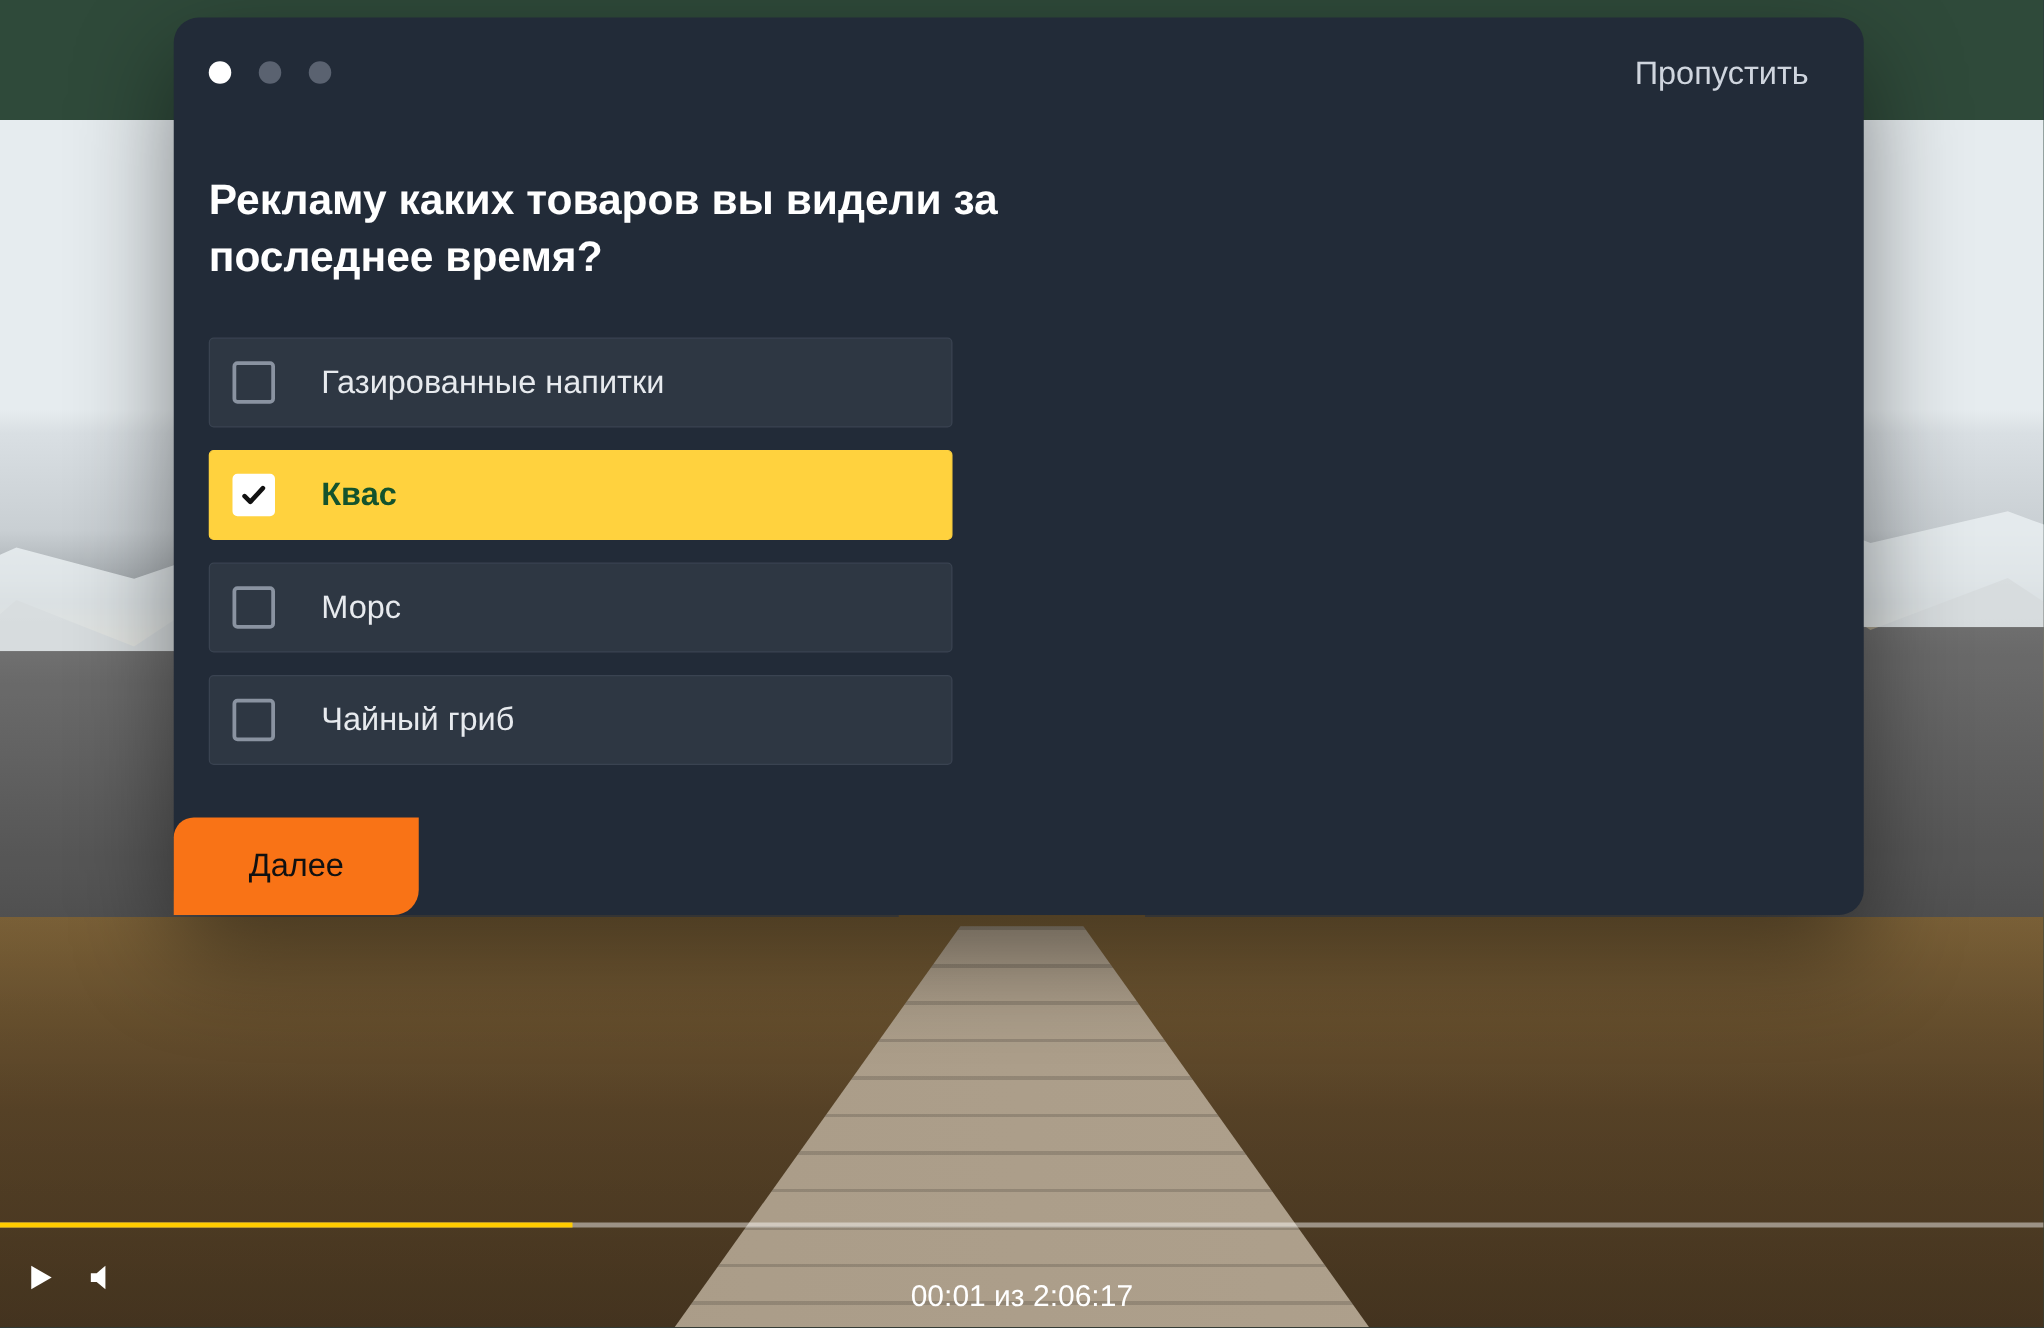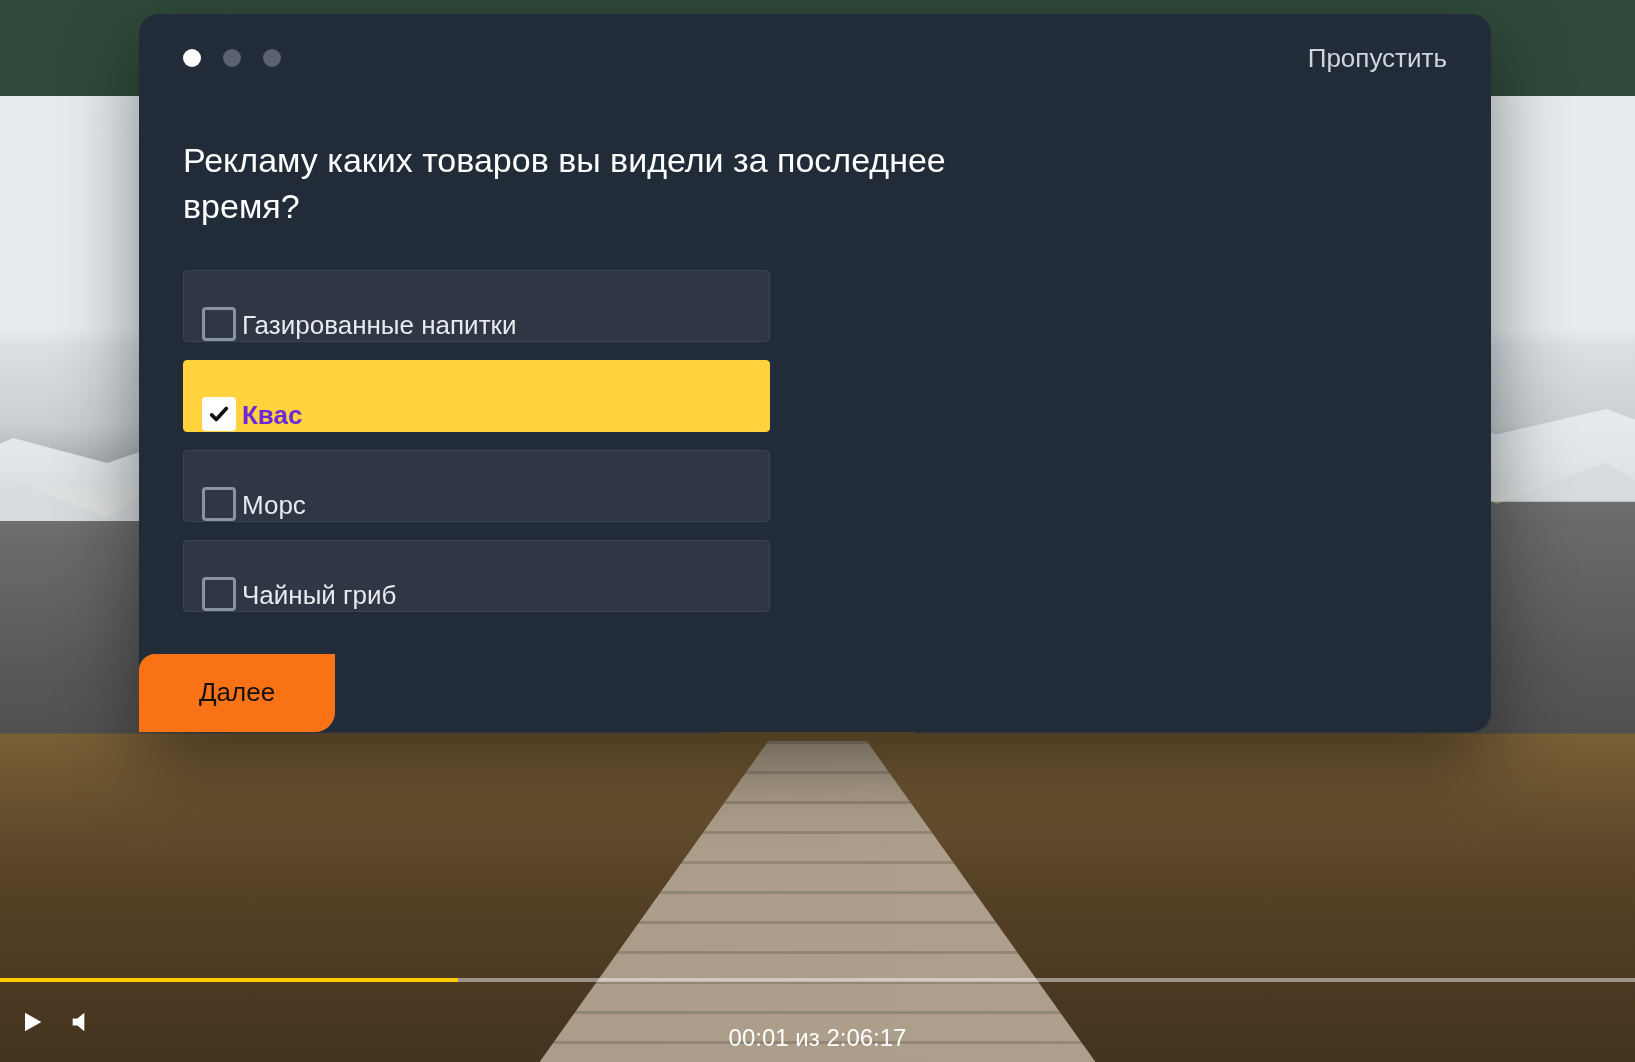--- a/index.html
+++ b/index.html
@@ -100,62 +100,62 @@
     }
     .play-icon svg, .volume-icon svg { display: block; fill: #fff; }
 
     
     .survey {
       position: absolute;
       left: 139px; right: 144px; top: 14px;
       background: #222b38;
       border-radius: 20px;
       color: #fff;
-      padding: 0 44px 0 44px;
+      padding: 0 44px 0 28px;
       box-shadow: 0 30px 80px rgba(0,0,0,.45);
     }
     .survey-top {
       display: flex; align-items: center; justify-content: space-between;
       height: 88px;
     }
     .dots { display: flex; gap: 22px; align-items: center; }
     .dot { width: 18px; height: 18px; border-radius: 50%; background: #5a6270; }
     .dot.active { background: #ffffff; }
     .skip { color: #cfd5de; font-size: 26px; cursor: pointer; }
 
     .question {
-      font-size: 34px; line-height: 1.35; font-weight: 400;
+      font-size: 34px; line-height: 1.35; font-weight: 700;
       margin: 36px 0 40px 0; max-width: 820px;
     }
 
     .options {
       display: grid;
       grid-template-columns: 1fr 1fr;
       column-gap: 90px;
       row-gap: 18px;
       margin-bottom: 120px;
     }
     .col { display: flex; flex-direction: column; gap: 18px; }
     .opt {
-      display: flex; align-items: flex-end; gap: 6px;
+      display: flex; align-items: center; gap: 37px;
       height: 72px; padding: 0 18px;
       background: #2e3743;
       border: 1px solid #3a4351;
       border-radius: 4px;
       color: #e7eaee;
       font-size: 26px;
       cursor: pointer;
     }
     .opt .box {
       width: 34px; height: 34px; border: 3px solid #8a93a1; border-radius: 4px;
       display: flex; align-items: center; justify-content: center;
       flex: 0 0 34px;
     }
     .opt.checked {
-      background: #ffd23e; color: #6d28d9; border-color: #ffd23e; font-weight: 600;
+      background: #ffd23e; color: #14532d; border-color: #ffd23e; font-weight: 600;
     }
     .opt.checked .box { background: #ffffff; border-color: #ffffff; }
     .opt.checked .box svg { stroke: #111; }
 
     .spacer { height: 72px; visibility: hidden; }
 
     .survey-footer {
       position: absolute; left: 0; right: 0; bottom: 0;
       display: flex; align-items: center; justify-content: space-between;
       padding-bottom: 0;

